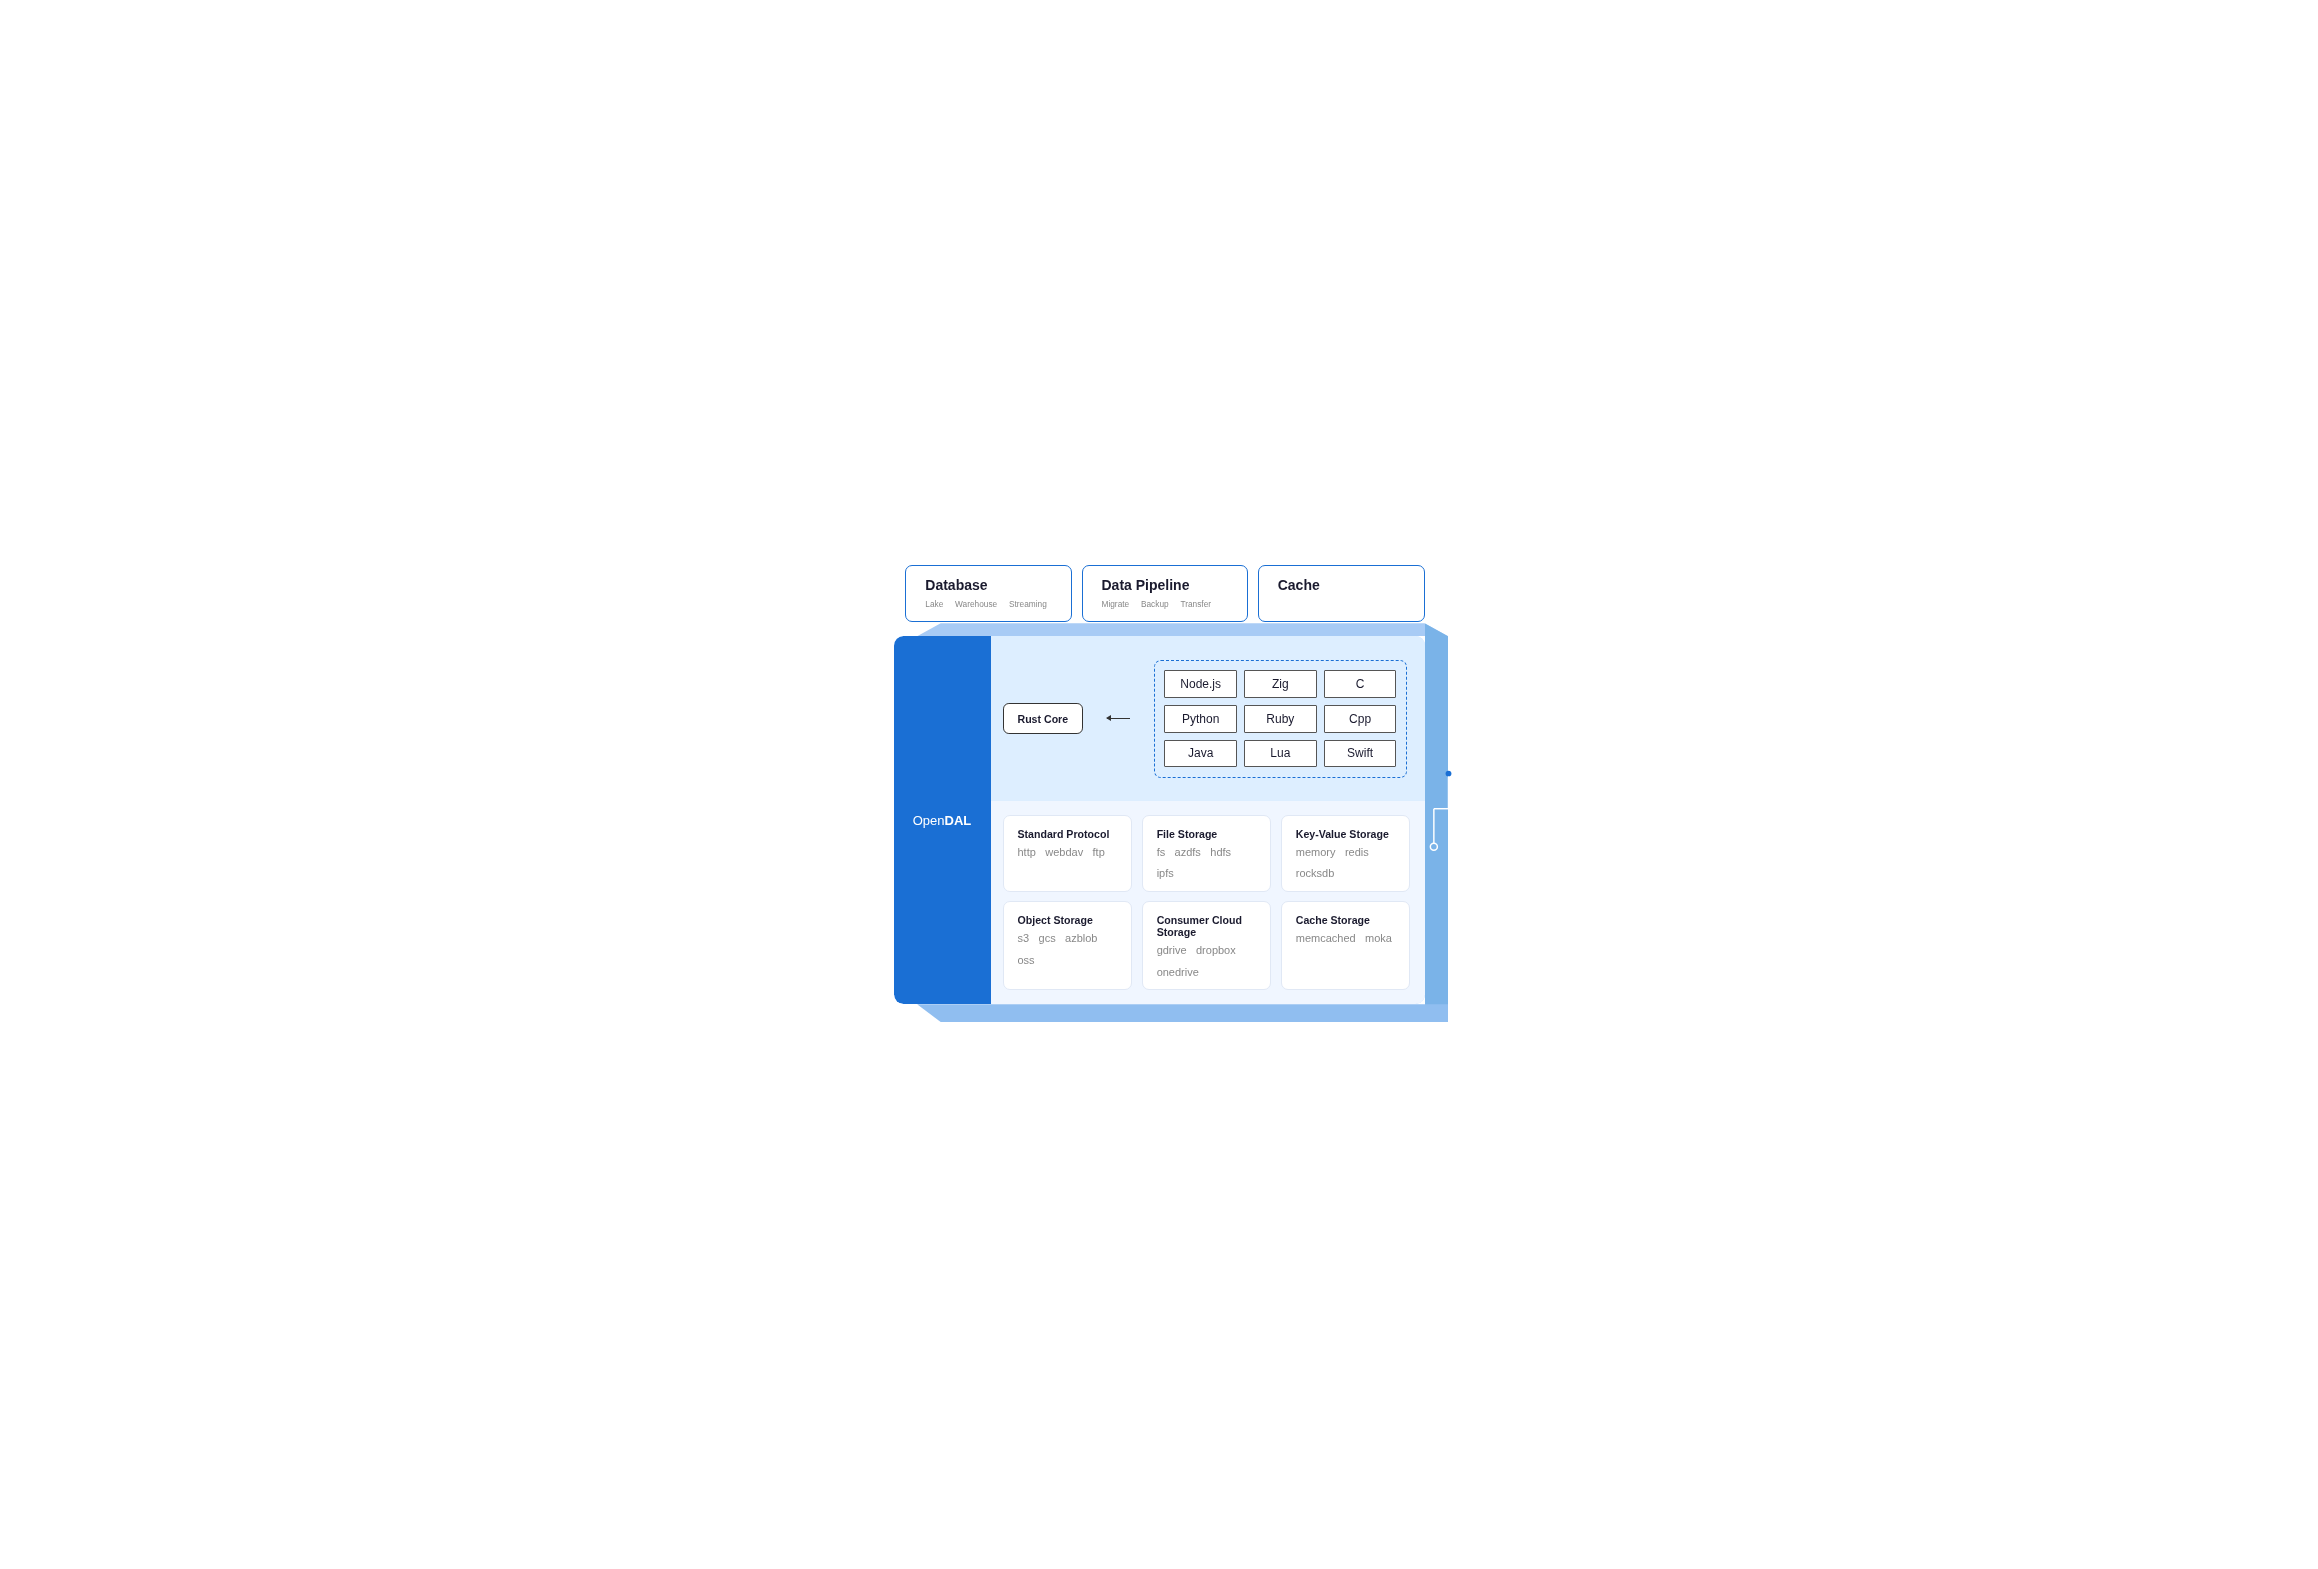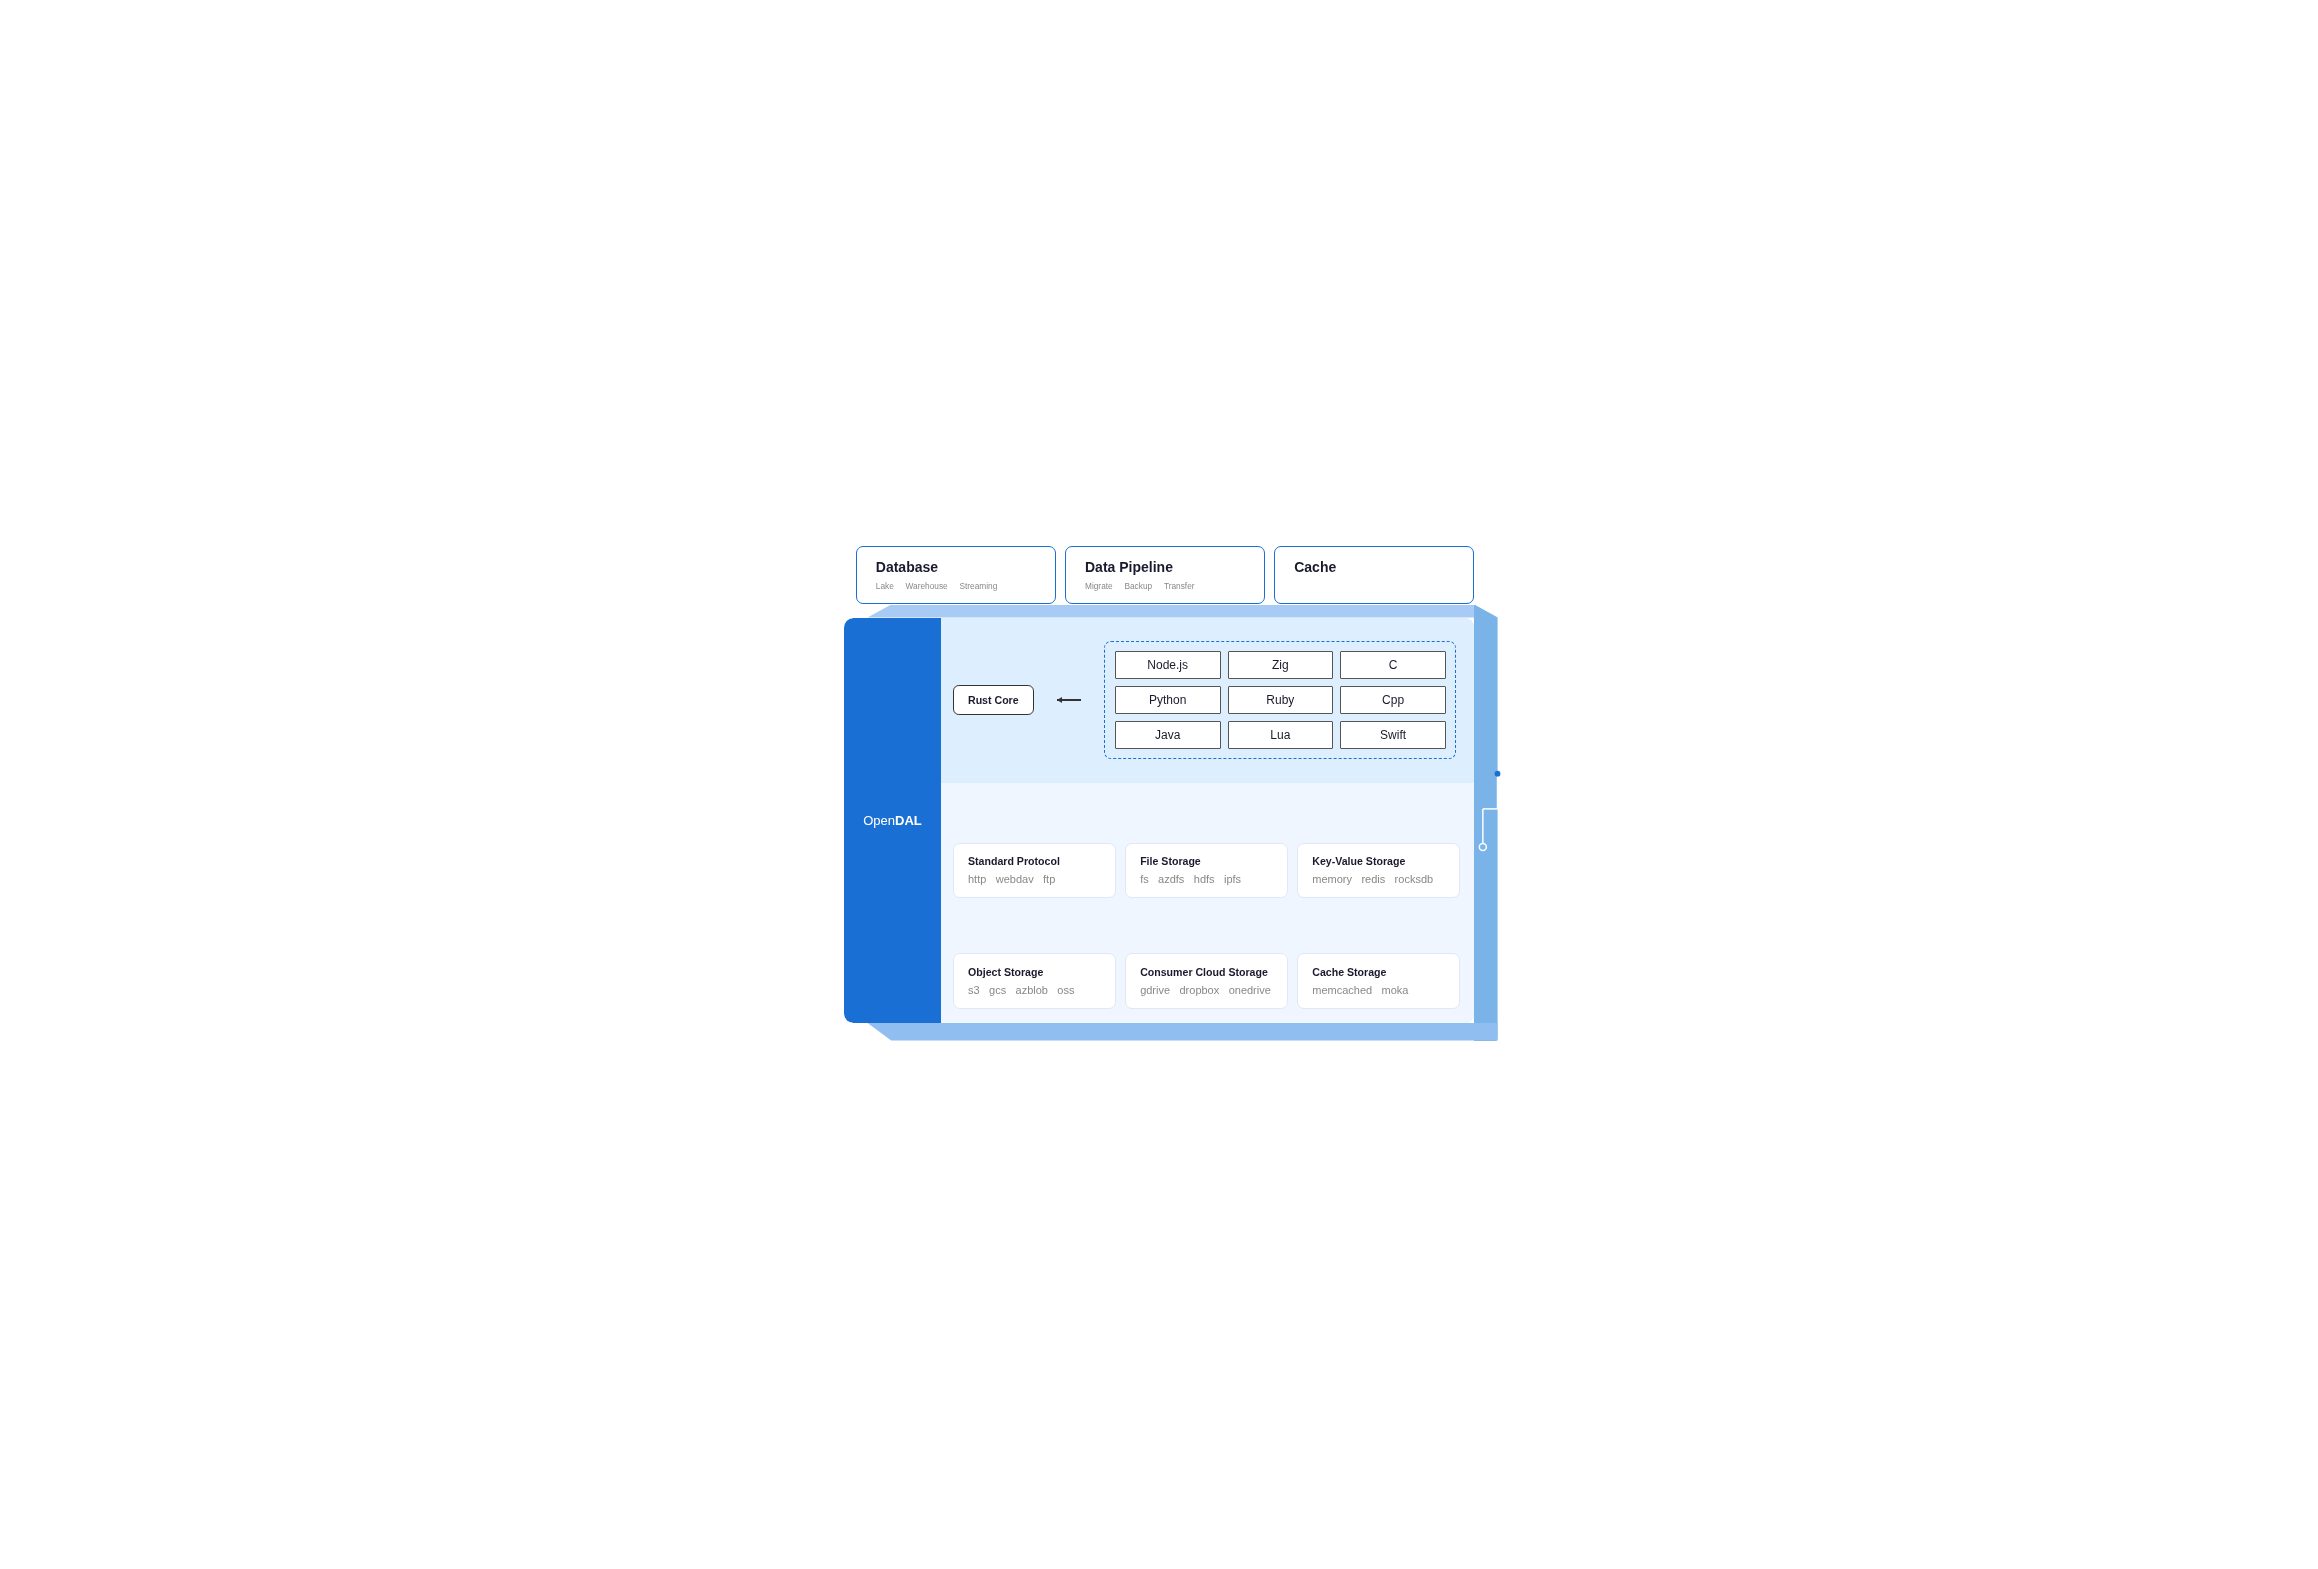--- a/index.html
+++ b/index.html
@@ -7,21 +7,21 @@
       background: #fff;
       font-family: -apple-system, BlinkMacSystemFont, 'Segoe UI', sans-serif;
       display: flex;
       justify-content: center;
       align-items: center;
       min-height: 100vh;
       padding: 11.8px;
     }
 
     .diagram-container {
-      width: 630px;
+      width: 531px;
       position: relative;
     }
 
     
     .top-row {
       display: flex;
       gap: 9.4px;
       margin-bottom: 14px;
       padding-left: 11.8px;
     }
@@ -206,21 +206,20 @@
       display: grid;
       grid-template-columns: repeat(3, 1fr);
       gap: 9.4px;
     }
 
     .storage-card {
       background: white;
       border-radius: 7px;
       padding: 11.8px 14px;
       border: 0.6px solid #e0e8f5;
-      margin-top: 46px;
     }
 
     .storage-card-title {
       font-size: 10.6px;
       font-weight: 700;
       color: #1a1a2e;
       margin-bottom: 5.9px;
     }
 
     .storage-card-subs {

